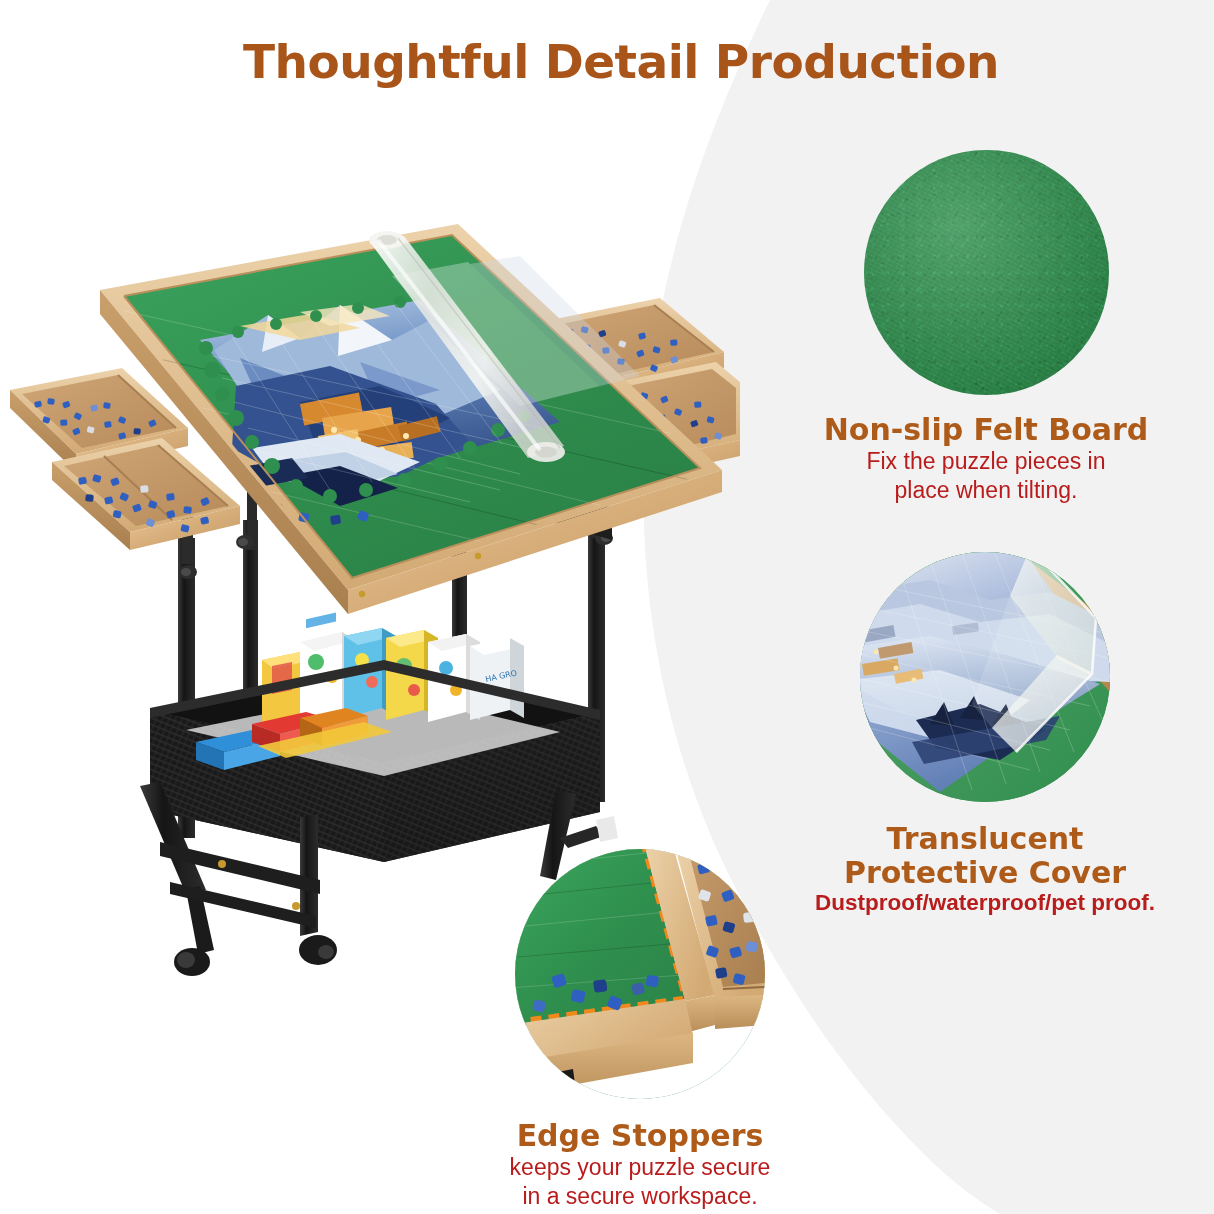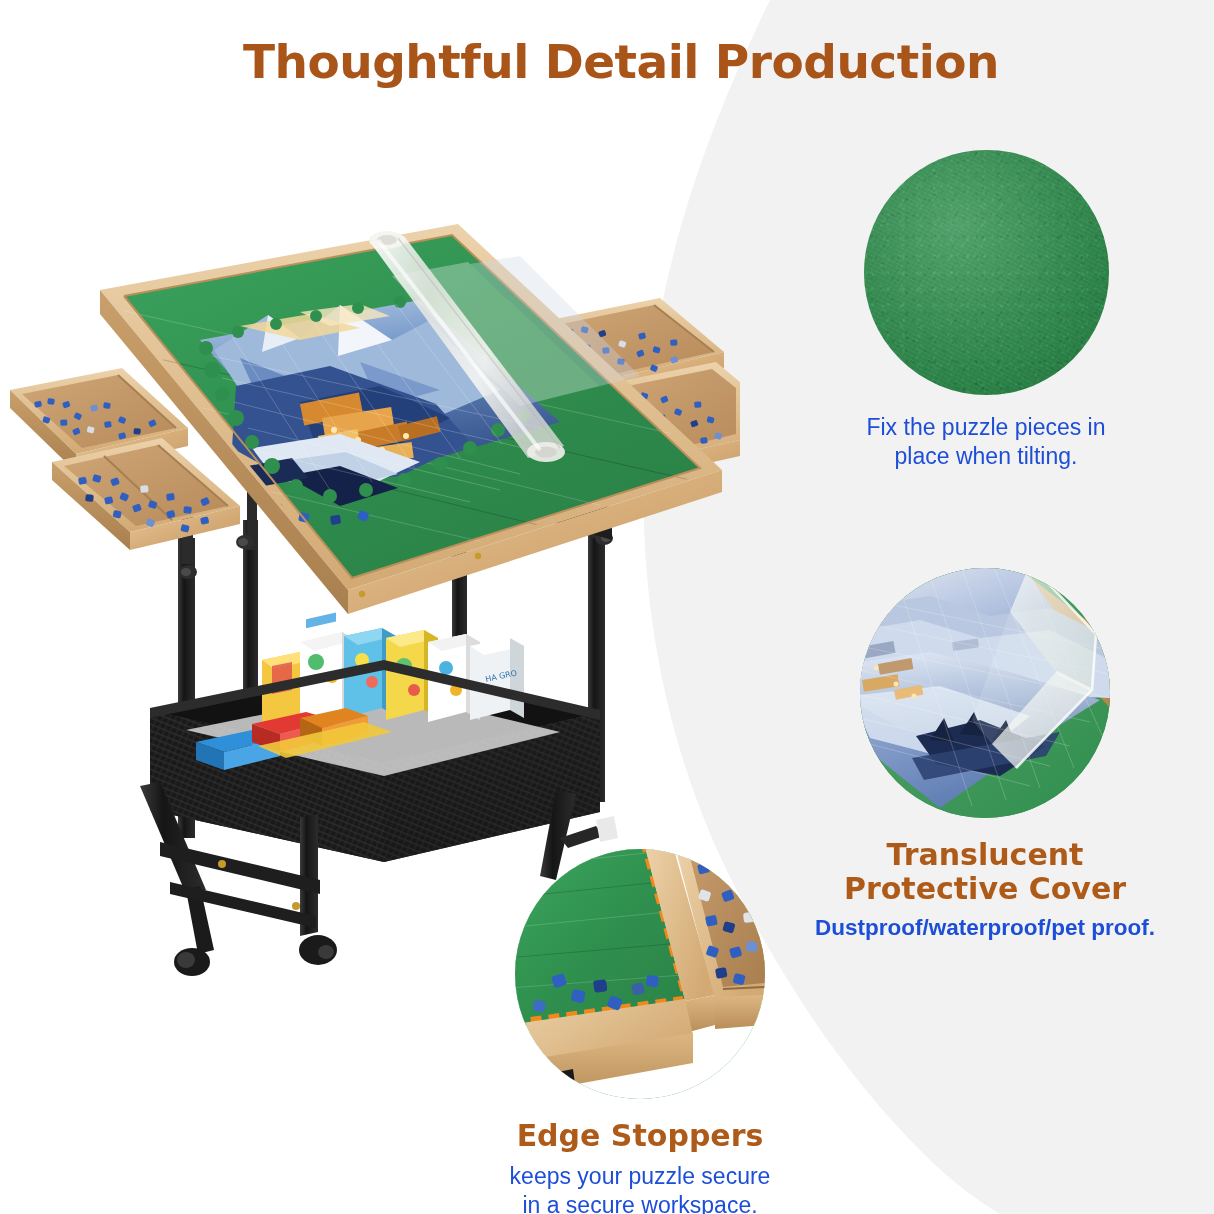--- a/index.html
+++ b/index.html
@@ -27,28 +27,27 @@
     z-index:40;
   }
 
   
   .feat-head{
     font-size:30px;font-weight:bold;color:#ae5a18;
     line-height:1.12;text-align:center;
     font-family:"DejaVu Sans", sans-serif;
   }
   .feat-sub{
-    font-size:23px;color:#1d4ed8;text-align:center;line-height:1.26;
-    margin-top:9px;
+    font-size:23px;color:#b91c1c;text-align:center;line-height:1.26;
     font-family:"Liberation Sans", sans-serif;
   }
 
   
   .block-felt{position:absolute;left:760px;top:150px;width:452px;z-index:30;}
-  .block-cover{position:absolute;left:755px;top:568px;width:460px;z-index:30;}
+  .block-cover{position:absolute;left:755px;top:552px;width:460px;z-index:30;}
   .block-edge{position:absolute;left:400px;top:849px;width:480px;z-index:30;}
 
   .circle-wrap{display:flex;justify-content:center;}
   .circ{border-radius:50%;overflow:hidden;position:relative;}
 
   
   .circ-felt{width:245px;height:245px;background:#2f8f4e;}
   .felt-noise{position:absolute;inset:0;
     background-image:
       radial-gradient(circle at 12% 22%, rgba(255,255,255,.14) 0 1.2px, transparent 1.6px),
@@ -498,20 +497,21 @@
 
   <div class="block-felt">
     <div class="circle-wrap">
       <div class="circ circ-felt">
         <div class="felt-noise"></div>
         <div class="felt-noise2"></div>
         <div class="felt-shade"></div>
       </div>
     </div>
     <div class="txt-felt">
+      <div class="feat-head">Non-slip Felt Board</div>
       <div class="feat-sub">
         <div>Fix the puzzle pieces in</div>
         <div>place when tilting.</div>
       </div>
     </div>
   </div>
 
   <div class="block-cover">
     <div class="circle-wrap">
       <div class="circ circ-cover">

